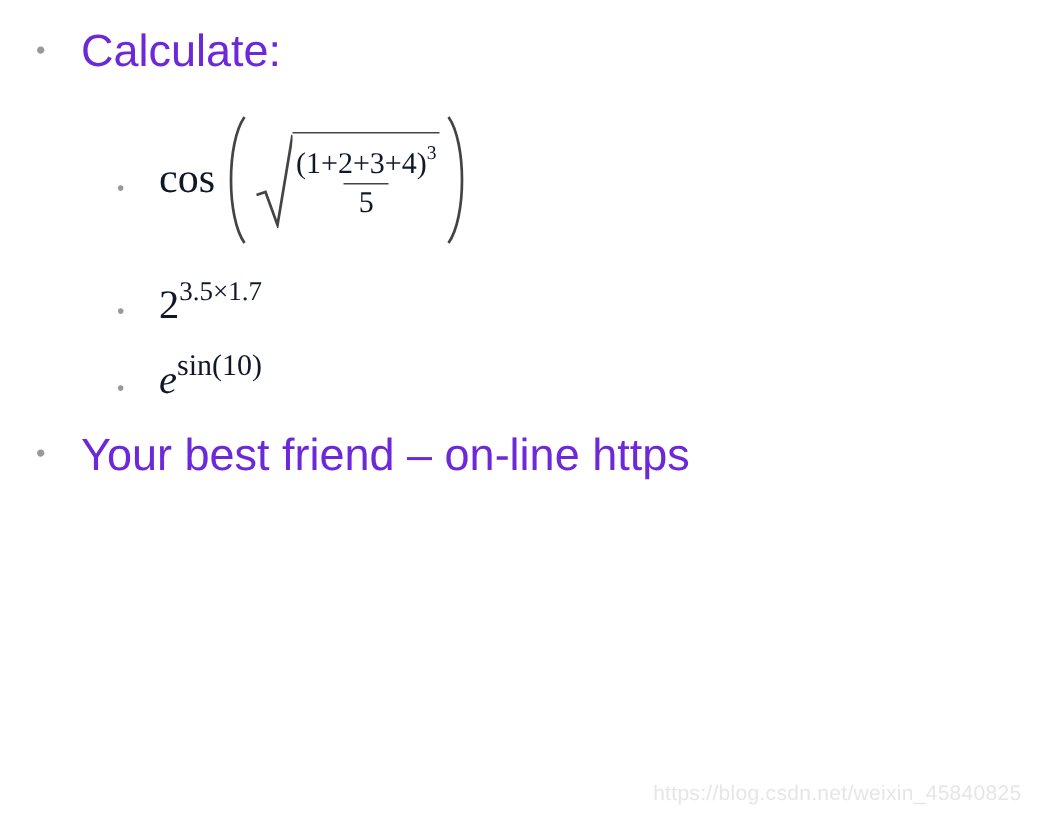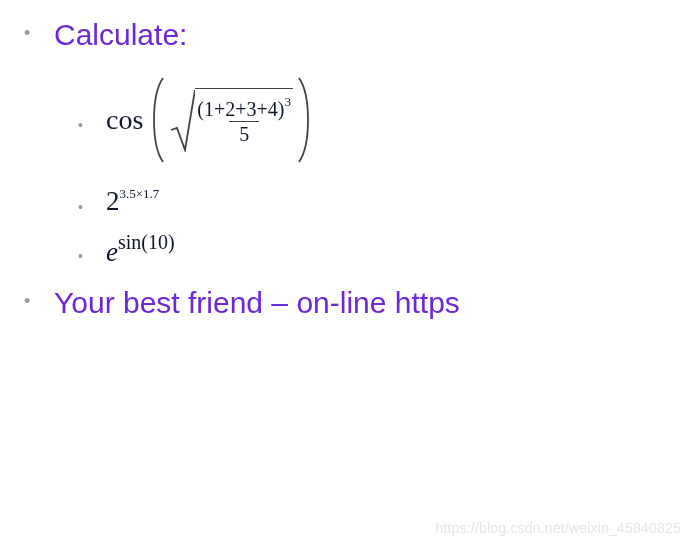--- a/index.html
+++ b/index.html
@@ -46,21 +46,21 @@
 .sqrt-wrap{display:inline-flex;align-items:flex-start}
 .sqrt-wrap .radicand{border-top:1.5px solid #444;padding-top:4px}
 .sqrt-sign-lg svg{display:block}
 
 .f2{font-size:27px}
 .smallrad .radicand2{border-top:1.5px solid #444;display:inline-block;line-height:1;padding:1px 2px 0 1px}
 .smallrad svg{display:inline-block;vertical-align:-5px}
 .ital{font-style:italic}
 
 .f3{font-size:27px}
-.f3 .exp{font-size:13px;vertical-align:super;position:relative;top:-2px}
+.f3 .exp{font-size:18px;vertical-align:super;position:relative;top:-2px}
 
 .f4{font-size:27px}
 .f4 .exp{font-size:20px;vertical-align:super;position:relative;top:-2px}
 </style>
 </head>
 <body>
 
 <ul class="outer">
   <li>
     <span class="outer-text">Calculate:</span>

